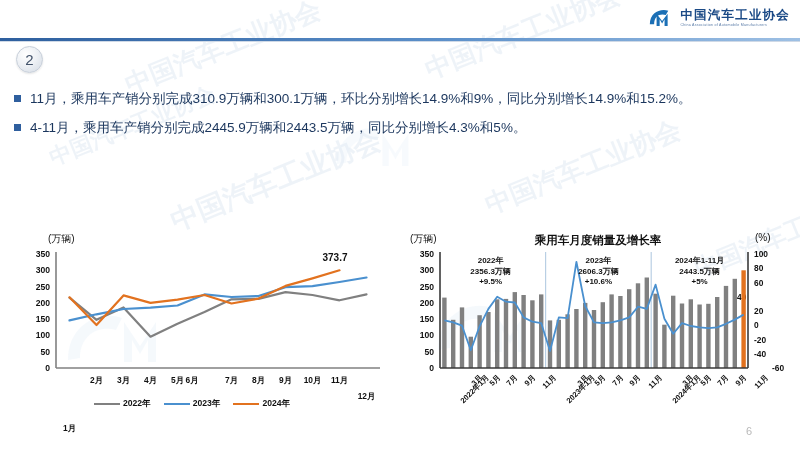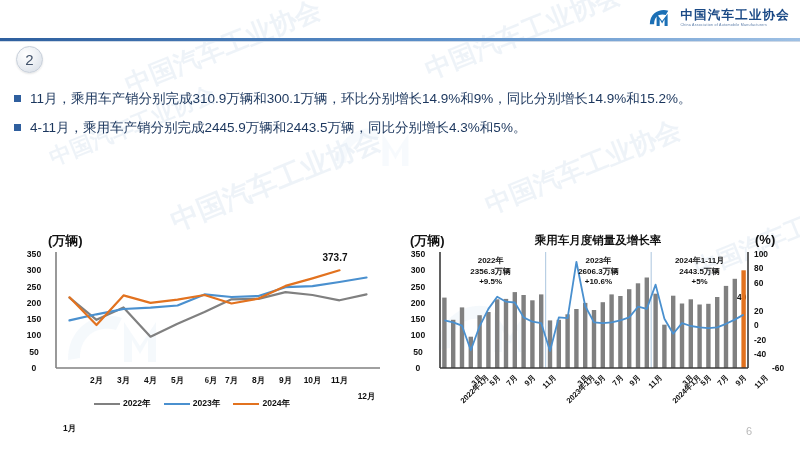--- a/index.html
+++ b/index.html
@@ -68,22 +68,22 @@
     transform: rotate(-22deg); transform-origin: left top;
   }
   .wm-cm { opacity: .26; }
 
   
   .chart { position: absolute; background: transparent; }
   .chart-title {
     position: absolute; font-size: 11.5px; font-weight: bold; color: #111;
     white-space: nowrap; text-align: center;
   }
-  .axis-unit { position: absolute; font-size: 13px; font-weight: bold; color: #111; white-space: nowrap; }
-  .ytick { position: absolute; font-size: 8.6px; font-weight: bold; color: #111; text-align: center; white-space: nowrap; }
+  .axis-unit { position: absolute; font-size: 10px; font-weight: normal; color: #111; white-space: nowrap; }
+  .ytick { position: absolute; font-size: 8.6px; font-weight: bold; color: #111; text-align: right; white-space: nowrap; }
   .ytick-r { position: absolute; font-size: 8.4px; font-weight: bold; color: #111; text-align: left; white-space: nowrap; }
   .xtick { position: absolute; font-size: 8.4px; font-weight: bold; color: #111; white-space: nowrap; text-align: center; }
   .xtick-rot {
     position: absolute; font-size: 7.6px; font-weight: bold; color: #111;
     white-space: nowrap; transform: rotate(-45deg); transform-origin: right top;
     text-align: right;
   }
   .dlabel { position: absolute; font-size: 10px; font-weight: bold; color: #111; white-space: nowrap; }
   .ann {
     position: absolute; font-size: 8px; font-weight: bold; color: #111;
@@ -161,21 +161,21 @@
         <div class="ytick" style="left: 8px; width: 32px; top: 69.5714px;">250</div>
         <div class="ytick" style="left: 8px; width: 32px; top: 53.2857px;">300</div>
         <div class="ytick" style="left: 8px; width: 32px; top: 37px;">350</div>
       </div>
     <div id="c1-xticks">
         <div class="xtick" style="left: 44.5px; width: 30px; top: 163px; margin-top: 48px;">1月</div>
         <div class="xtick" style="left: 71.5px; width: 30px; top: 163px;">2月</div>
         <div class="xtick" style="left: 98.5px; width: 30px; top: 163px;">3月</div>
         <div class="xtick" style="left: 125.5px; width: 30px; top: 163px;">4月</div>
         <div class="xtick" style="left: 152.5px; width: 30px; top: 163px;">5月</div>
-        <div class="xtick" style="left: 186px; width: 30px; top: 163px; font-family: Liberation Serif, serif;">6月</div>
+        <div class="xtick" style="left: 167px; width: 30px; top: 163px;">6月</div>
         <div class="xtick" style="left: 206.5px; width: 30px; top: 163px;">7月</div>
         <div class="xtick" style="left: 233.5px; width: 30px; top: 163px;">8月</div>
         <div class="xtick" style="left: 260.5px; width: 30px; top: 163px;">9月</div>
         <div class="xtick" style="left: 287.5px; width: 30px; top: 163px;">10月</div>
         <div class="xtick" style="left: 314.5px; width: 30px; top: 163px;">11月</div>
         <div class="xtick" style="left: 341.5px; width: 30px; top: 179px;">12月</div>
       </div>
     <svg id="c1-svg" style="position:absolute; left:0; top:0;" width="380" height="212">
         <line x1="46" y1="40" x2="46" y2="156" stroke="#808080" stroke-width="1.6"></line>
         <line x1="46" y1="156" x2="370" y2="156" stroke="#808080" stroke-width="1.3"></line>

